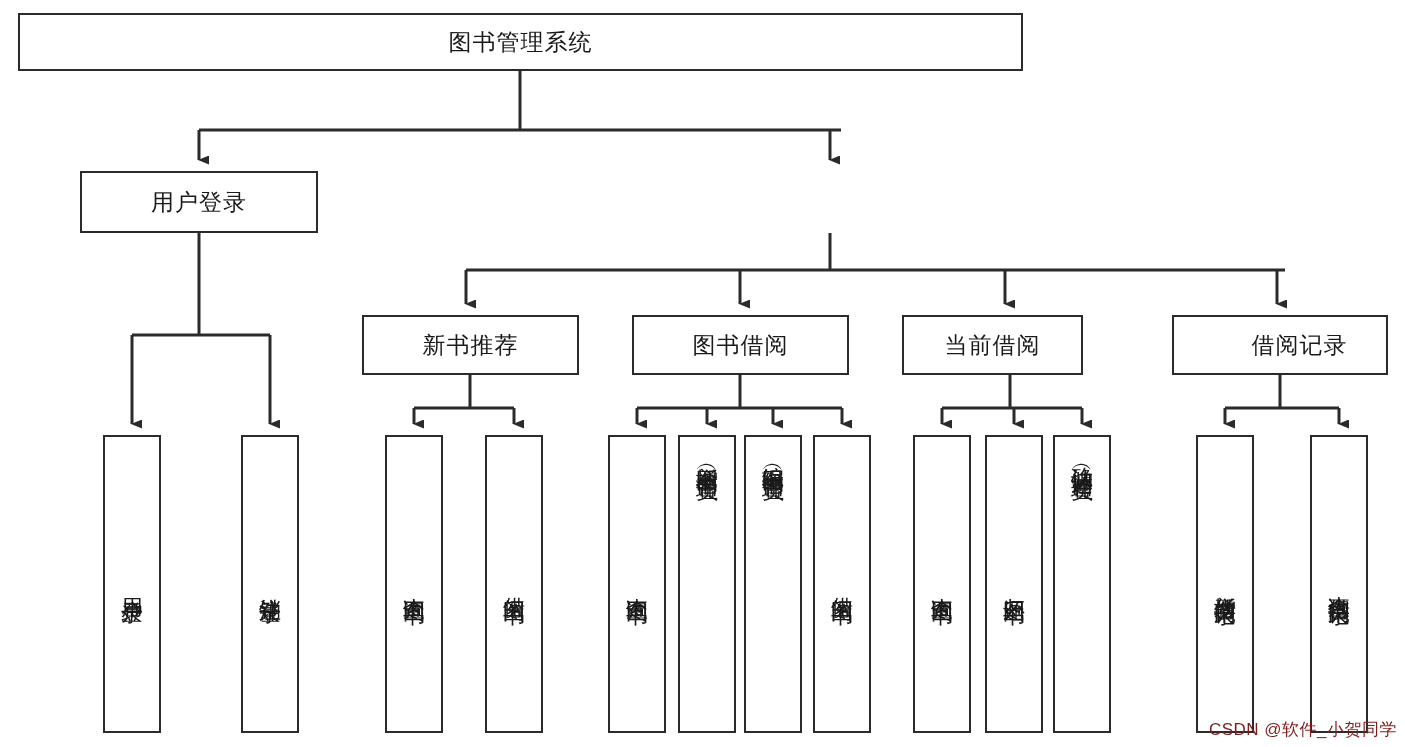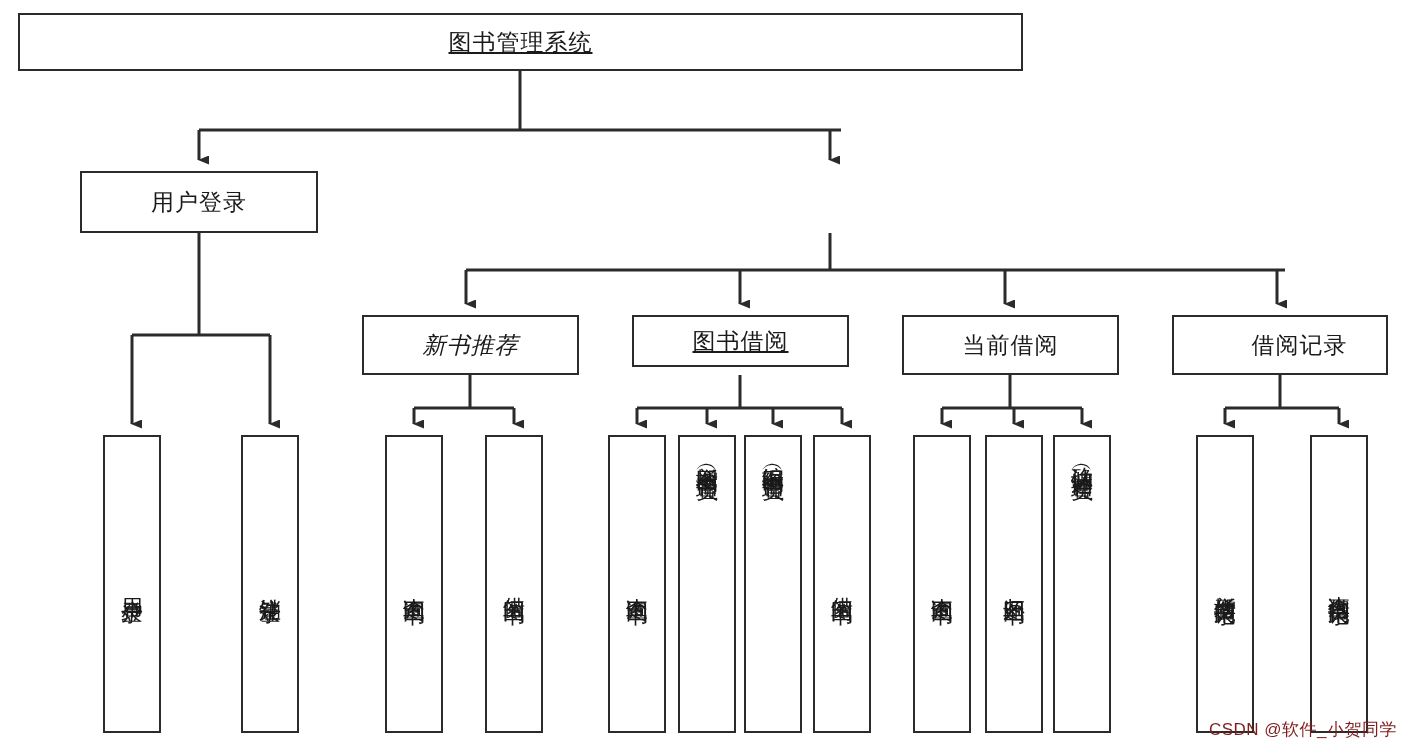--- a/index.html
+++ b/index.html
@@ -123,35 +123,35 @@
       <path d="M1014,408 L1014,424" marker-end="url(#arrowhead)"></path>
       <path d="M1082,408 L1082,424" marker-end="url(#arrowhead)"></path>
 
       <path d="M1280,375 L1280,408"></path>
       <path d="M1225,408 L1339,408"></path>
       <path d="M1225,408 L1225,424" marker-end="url(#arrowhead)"></path>
       <path d="M1339,408 L1339,424" marker-end="url(#arrowhead)"></path>
     </g>
   </svg>
 
-  <div class="node horiz" style="left:18px; top:13px; width:1005px; height:58px;text-decoration:underline;">
+  <div class="node horiz" style="left:18px; top:13px; width:1005px; height:58px;">
     <span class="node-label">图书管理系统</span>
   </div>
 
   <div class="node horiz" style="left:80px; top:171px; width:238px; height:62px;">
     <span class="node-label">用户登录</span>
   </div>
 
-  <div class="node horiz" style="left:362px; top:315px; width:217px; height:60px;font-style:italic;">
+  <div class="node horiz" style="left:362px; top:315px; width:217px; height:60px;">
     <span class="node-label">新书推荐</span>
   </div>
-  <div class="node horiz" style="left:632px; top:315px; width:217px; height:52px;text-decoration:underline;">
+  <div class="node horiz" style="left:632px; top:315px; width:217px; height:60px;">
     <span class="node-label">图书借阅</span>
   </div>
-  <div class="node horiz" style="left:902px; top:315px; width:217px; height:60px;">
+  <div class="node horiz" style="left:902px; top:315px; width:181px; height:60px;">
     <span class="node-label">当前借阅</span>
   </div>
   <div class="node horiz" style="left:1172px; top:315px; width:216px; height:60px;padding-left:39px;">
     <span class="node-label">借阅记录</span>
   </div>
 
   <div class="node vert" style="left:103px; top:435px; width:58px; height:298px;">
     <div class="vert-inner centered">
       <span class="node-label">用户登录</span>
     </div>

